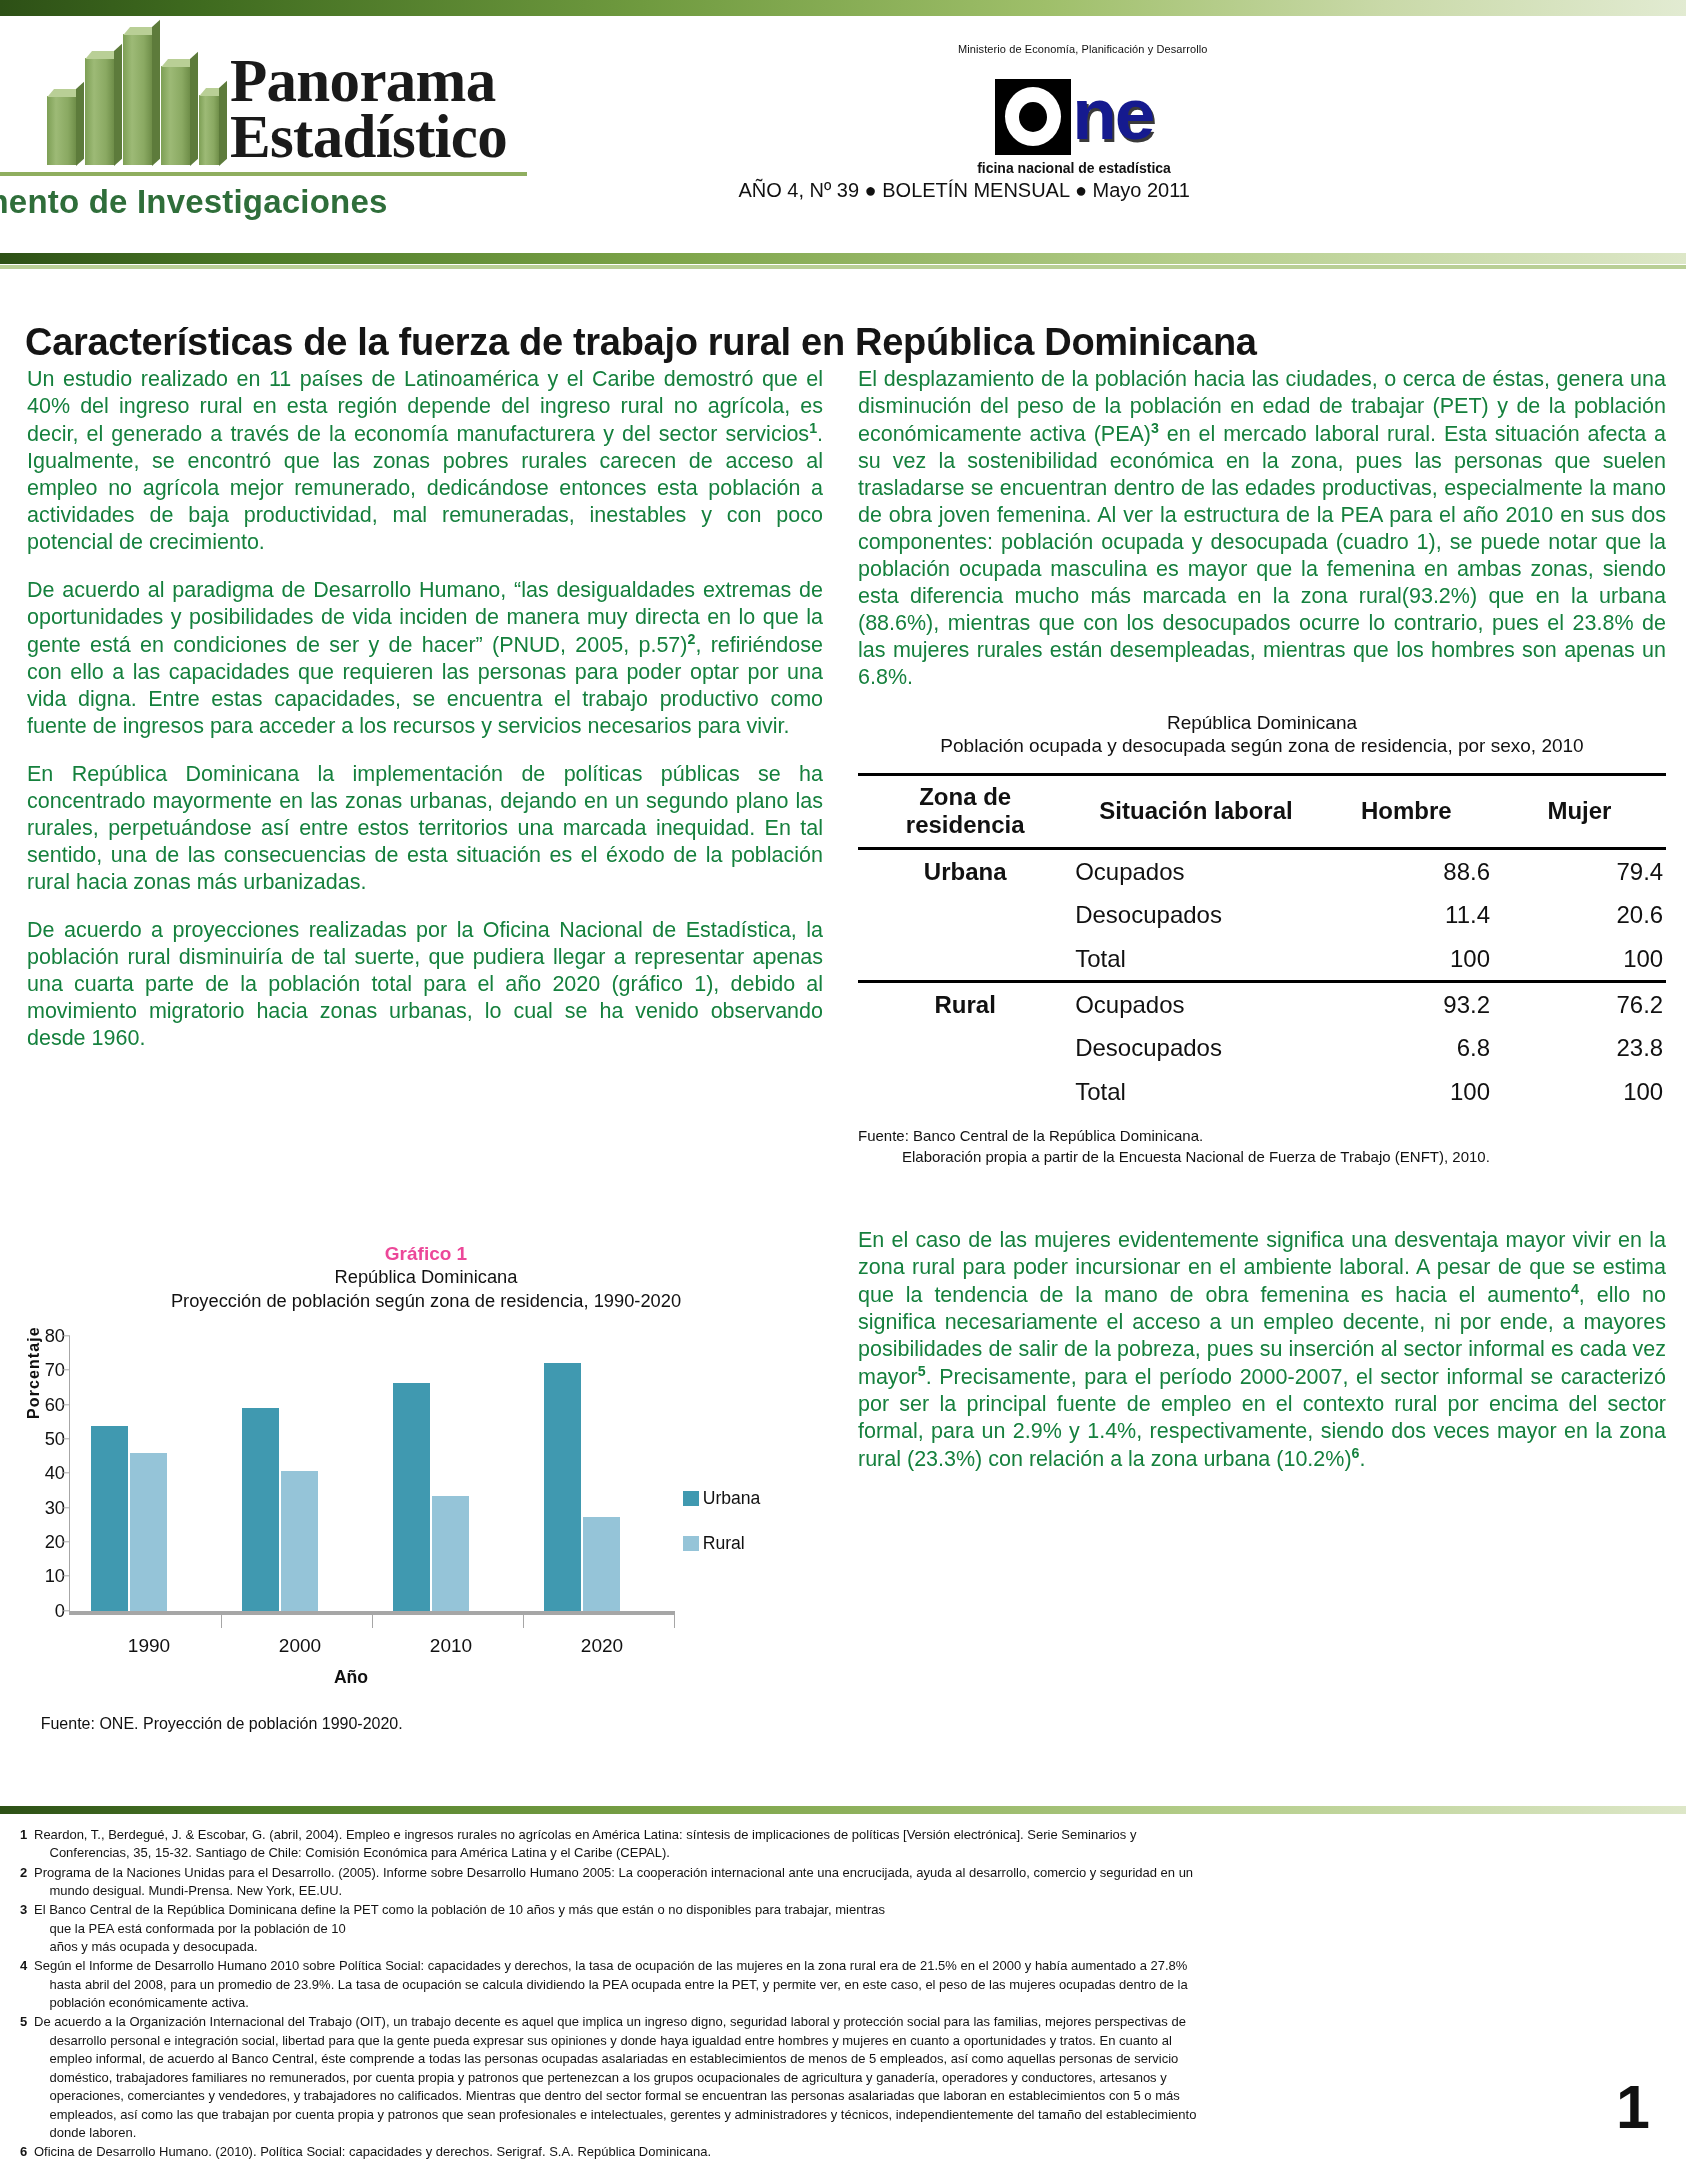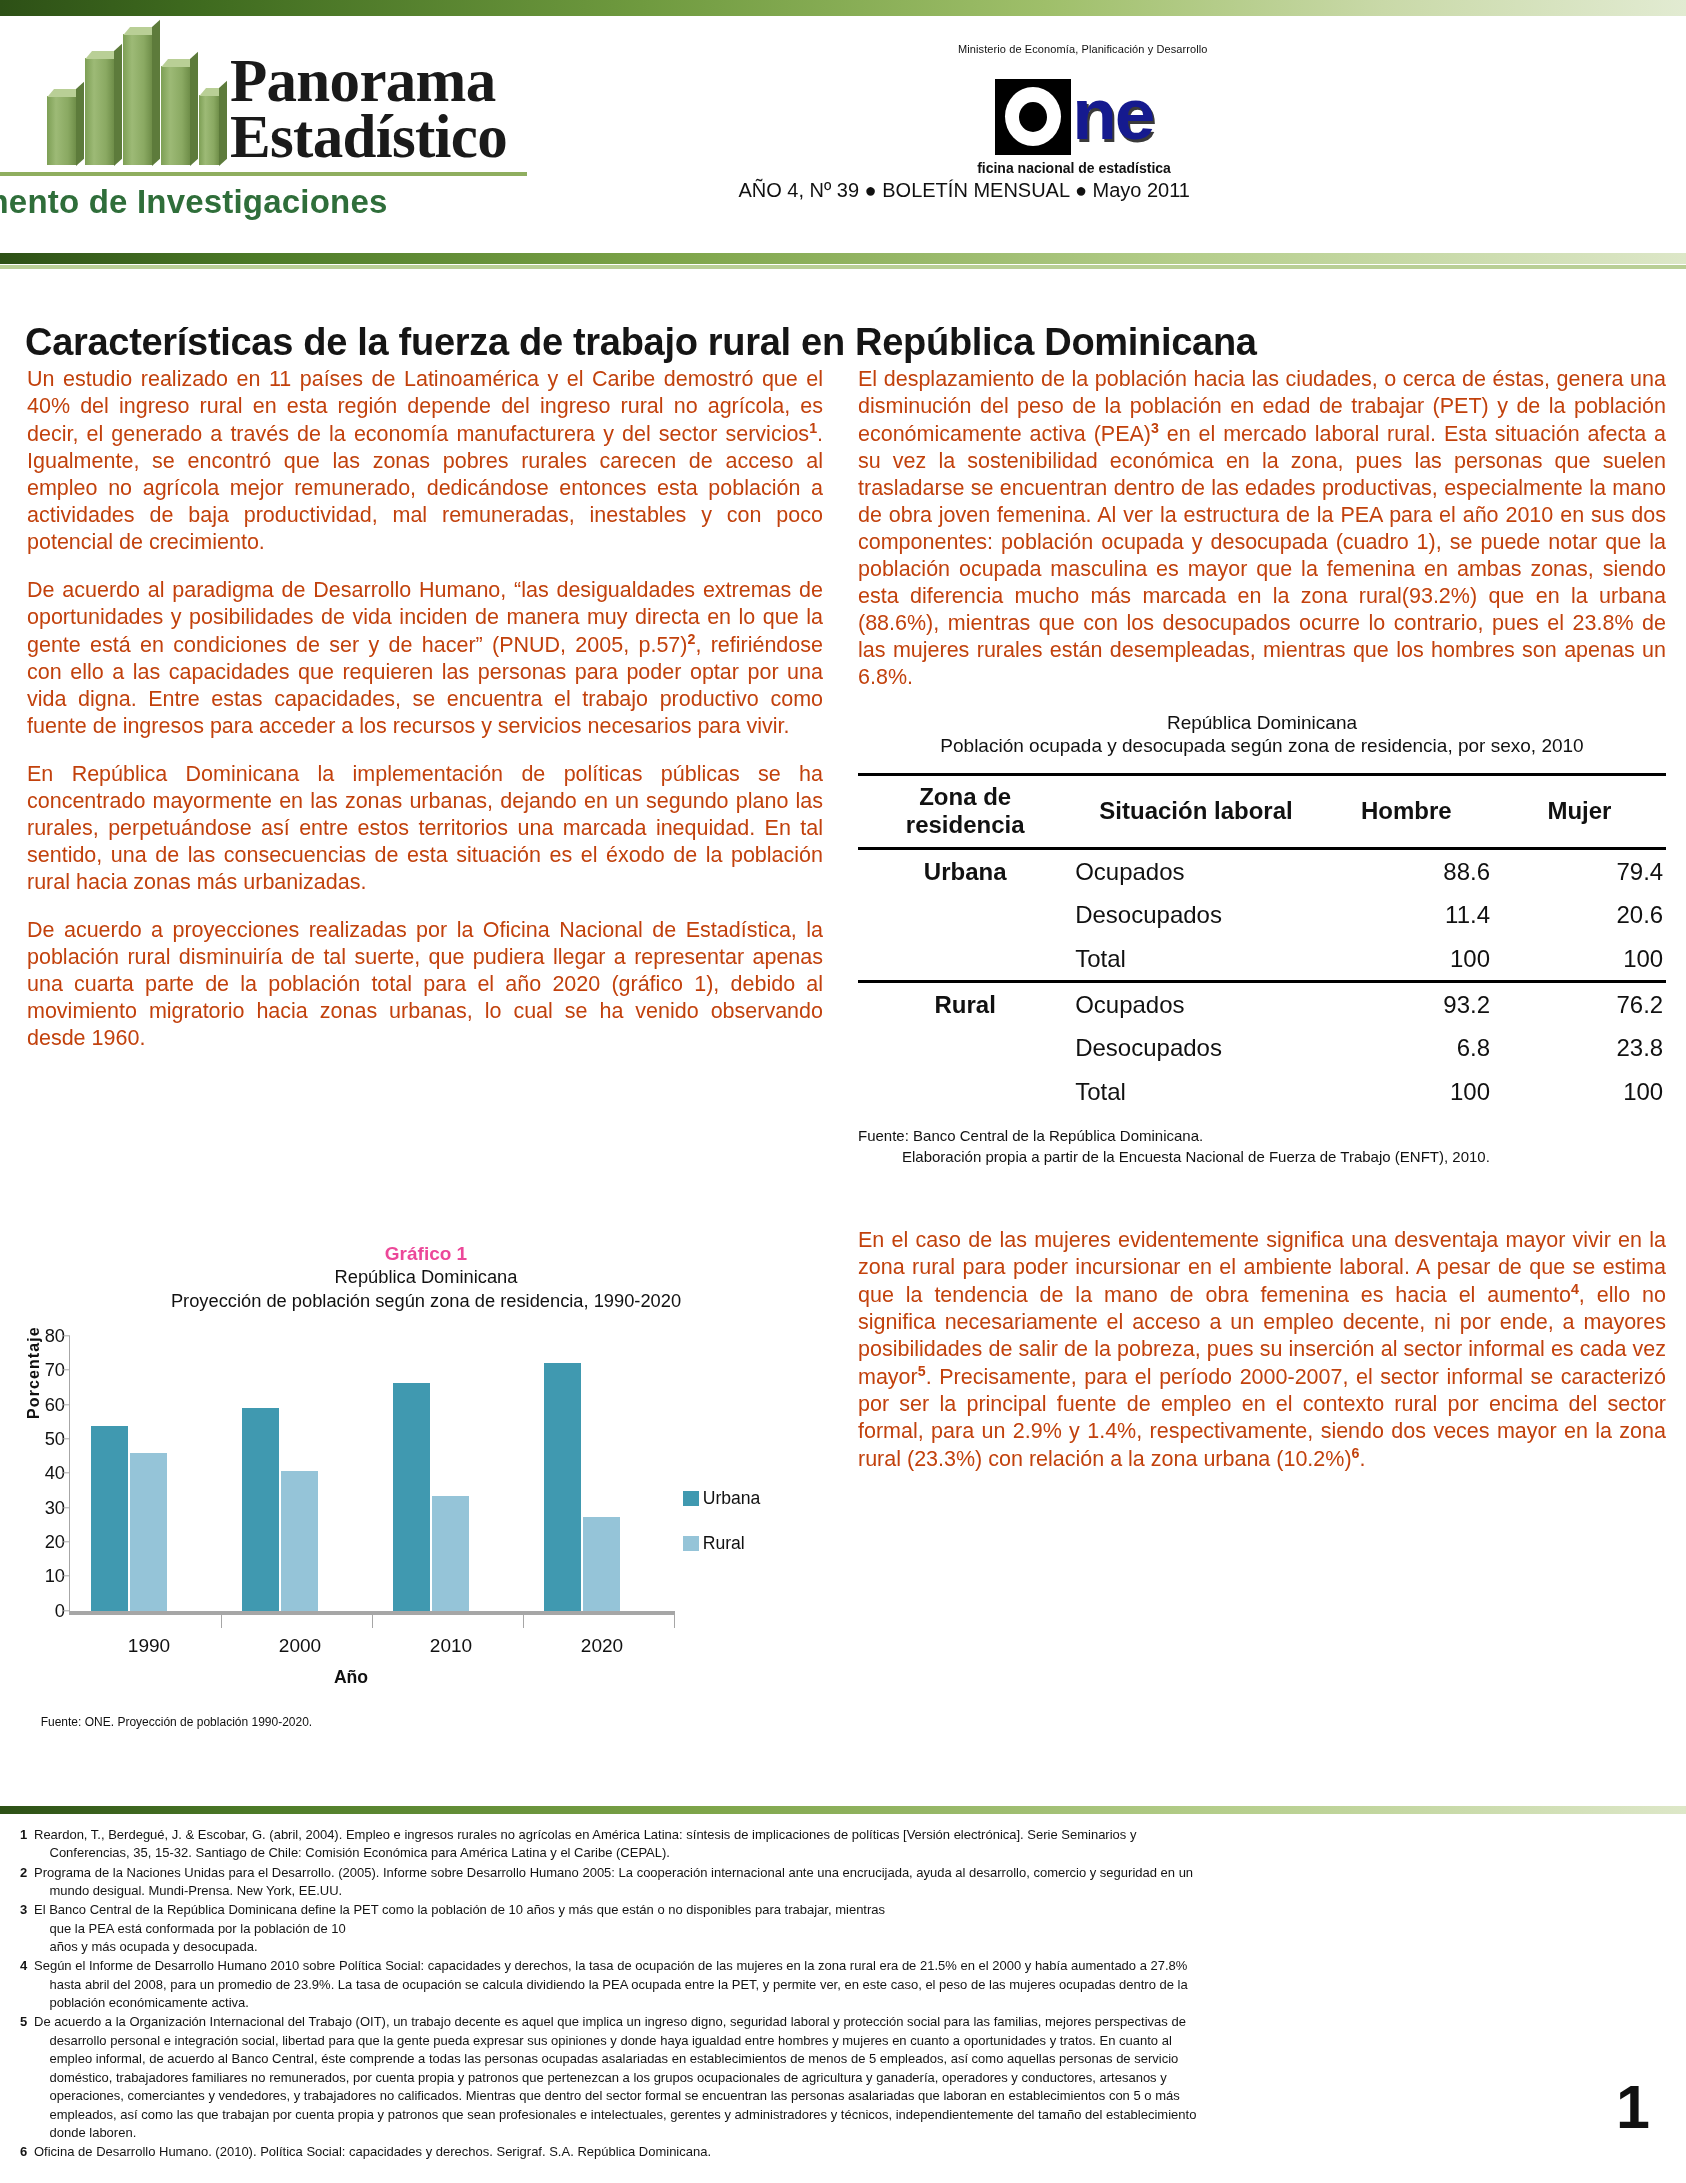--- a/index.html
+++ b/index.html
@@ -101,21 +101,21 @@
     position:absolute; left:25px; top:296px; width:1640px;
     font-size:38px; font-weight:700; color:#151515; letter-spacing:-0.3px;
   }
 
   
   .col-left  { position:absolute; left:27px;   top:366px; width:796px; }
   .col-right { position:absolute; left:858px; top:366px; width:808px; }
 
   p.body {
     font-size:21.5px; line-height:1.255; text-align:justify;
-    margin:0 0 21px 0; color:#c2410c;
+    margin:0 0 21px 0; color:#15803d;
     -webkit-hyphens:none; hyphens:none;
   }
   sup { font-size:0.66em; font-weight:700; vertical-align:super; }
 
   
   .cuadro-wrap { margin-top:2.8px; }
   .cap-bold   { text-align:center; font-size:20px; font-weight:700; color:#111; }
   .cap-normal { text-align:center; font-size:19px; color:#111; margin-top:1.4px;}
   table.cuadro {
     width:100%; border-collapse:collapse; margin-top:15.5px;
@@ -173,21 +173,21 @@
   }
   .legend { position:absolute; left:655px; top:152px; font-size:17.6px; color:#111; }
   .leg-item { display:flex; align-items:center; margin-bottom:24px; }
   .leg-swatch { width:15.5px; height:15.5px; margin-right:4.2px; }
   .leg-swatch.urbana { background:#4099B0; }
   .leg-swatch.rural  { background:#95C4D8; }
   .xlab {
     position:absolute; left:0; top:331px; width:646px; text-align:center;
     font-size:17.6px; font-weight:700; color:#111;
   }
-  .g-fuente { position:absolute; left:12.7px; top:379px; font-size:12px; color:#111; white-space:nowrap;}
+  .g-fuente { position:absolute; left:12.7px; top:379px; font-size:16px; color:#111; white-space:nowrap;}
 
   
   .footrule {
     position:absolute; left:0; top:1806px; width:1687px; height:7.7px;
     background: linear-gradient(to right, #2d5016 0%, #4c7a27 15%, #7ea54a 42%, #b4cd8a 72%, #dde7c8 100%);
   }
   .footnotes {
     position:absolute; left:20px; top:1826px; width:1591px;
     font-size:13px; line-height:1.42; color:#141414;
   }

